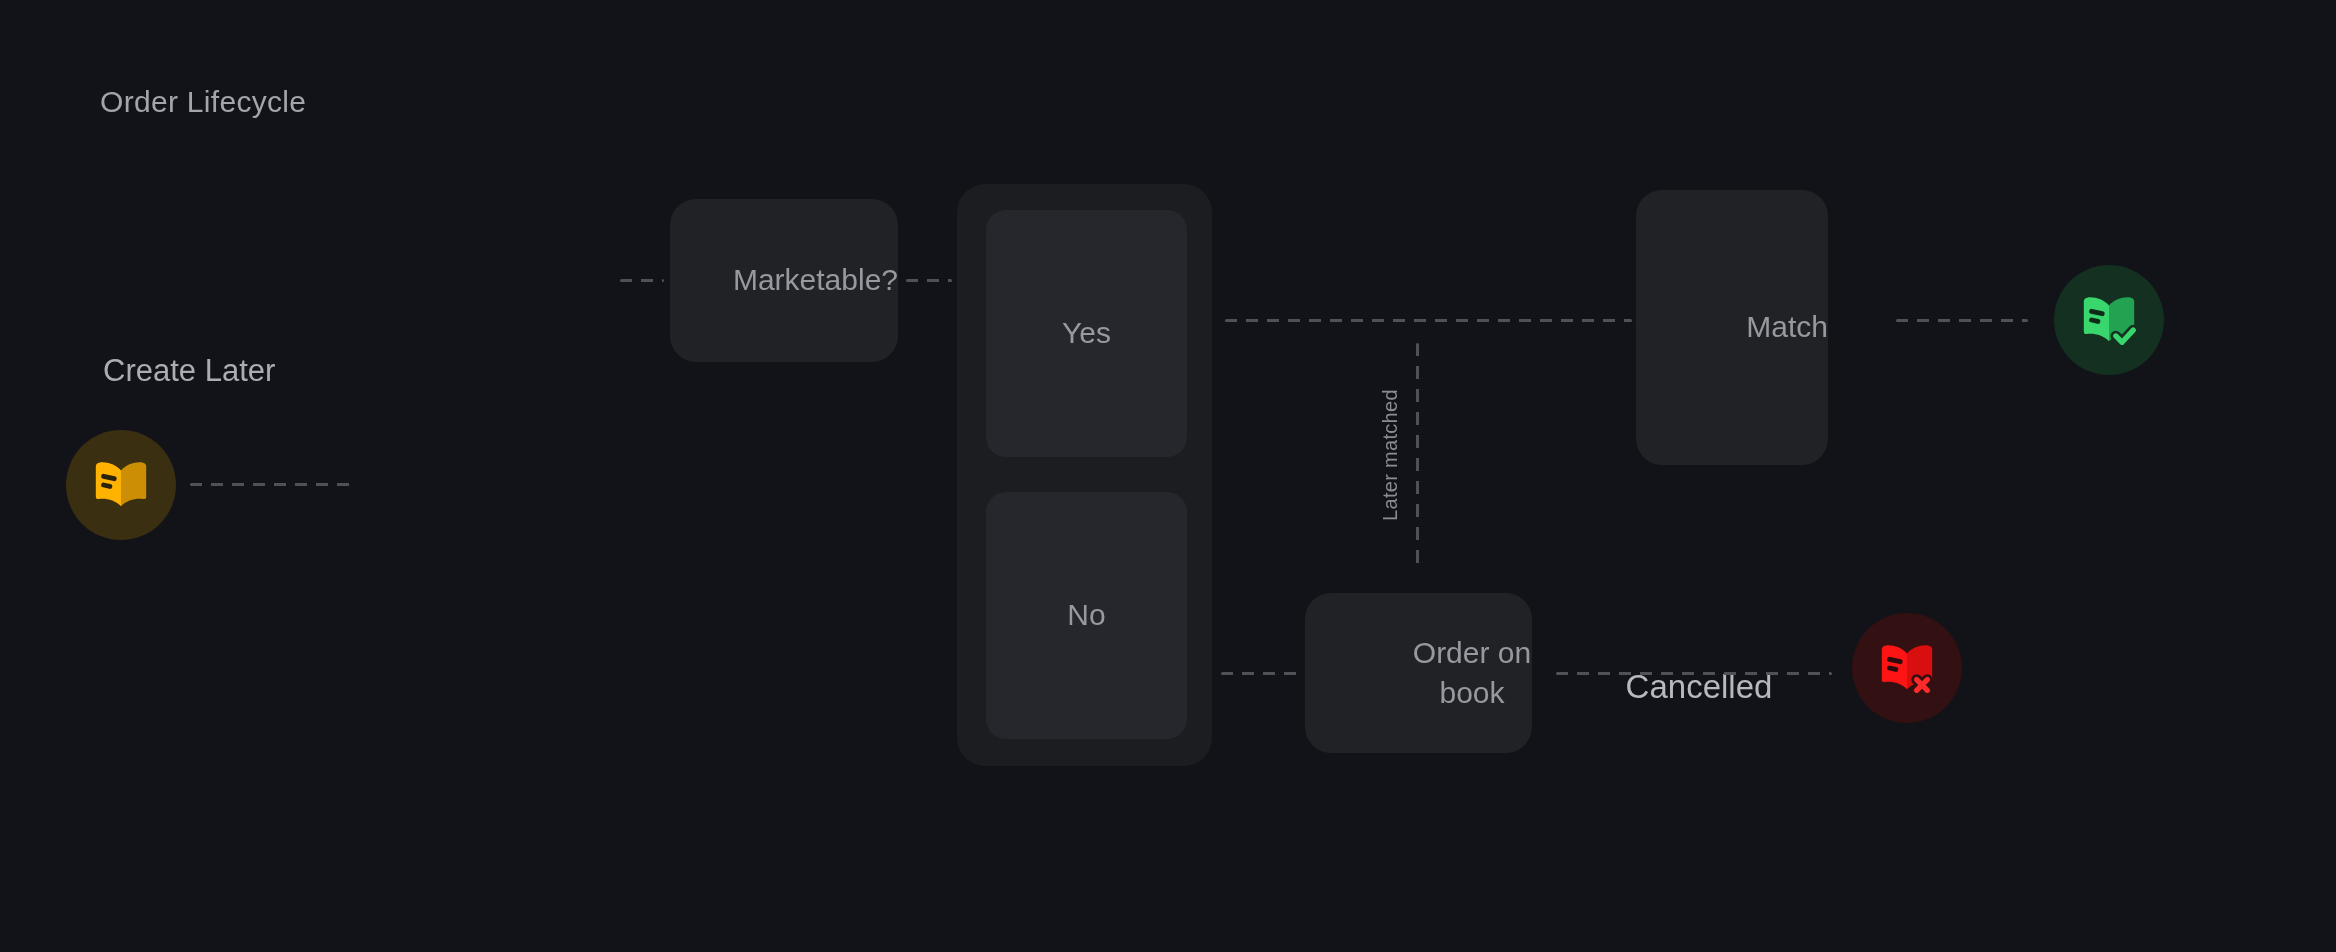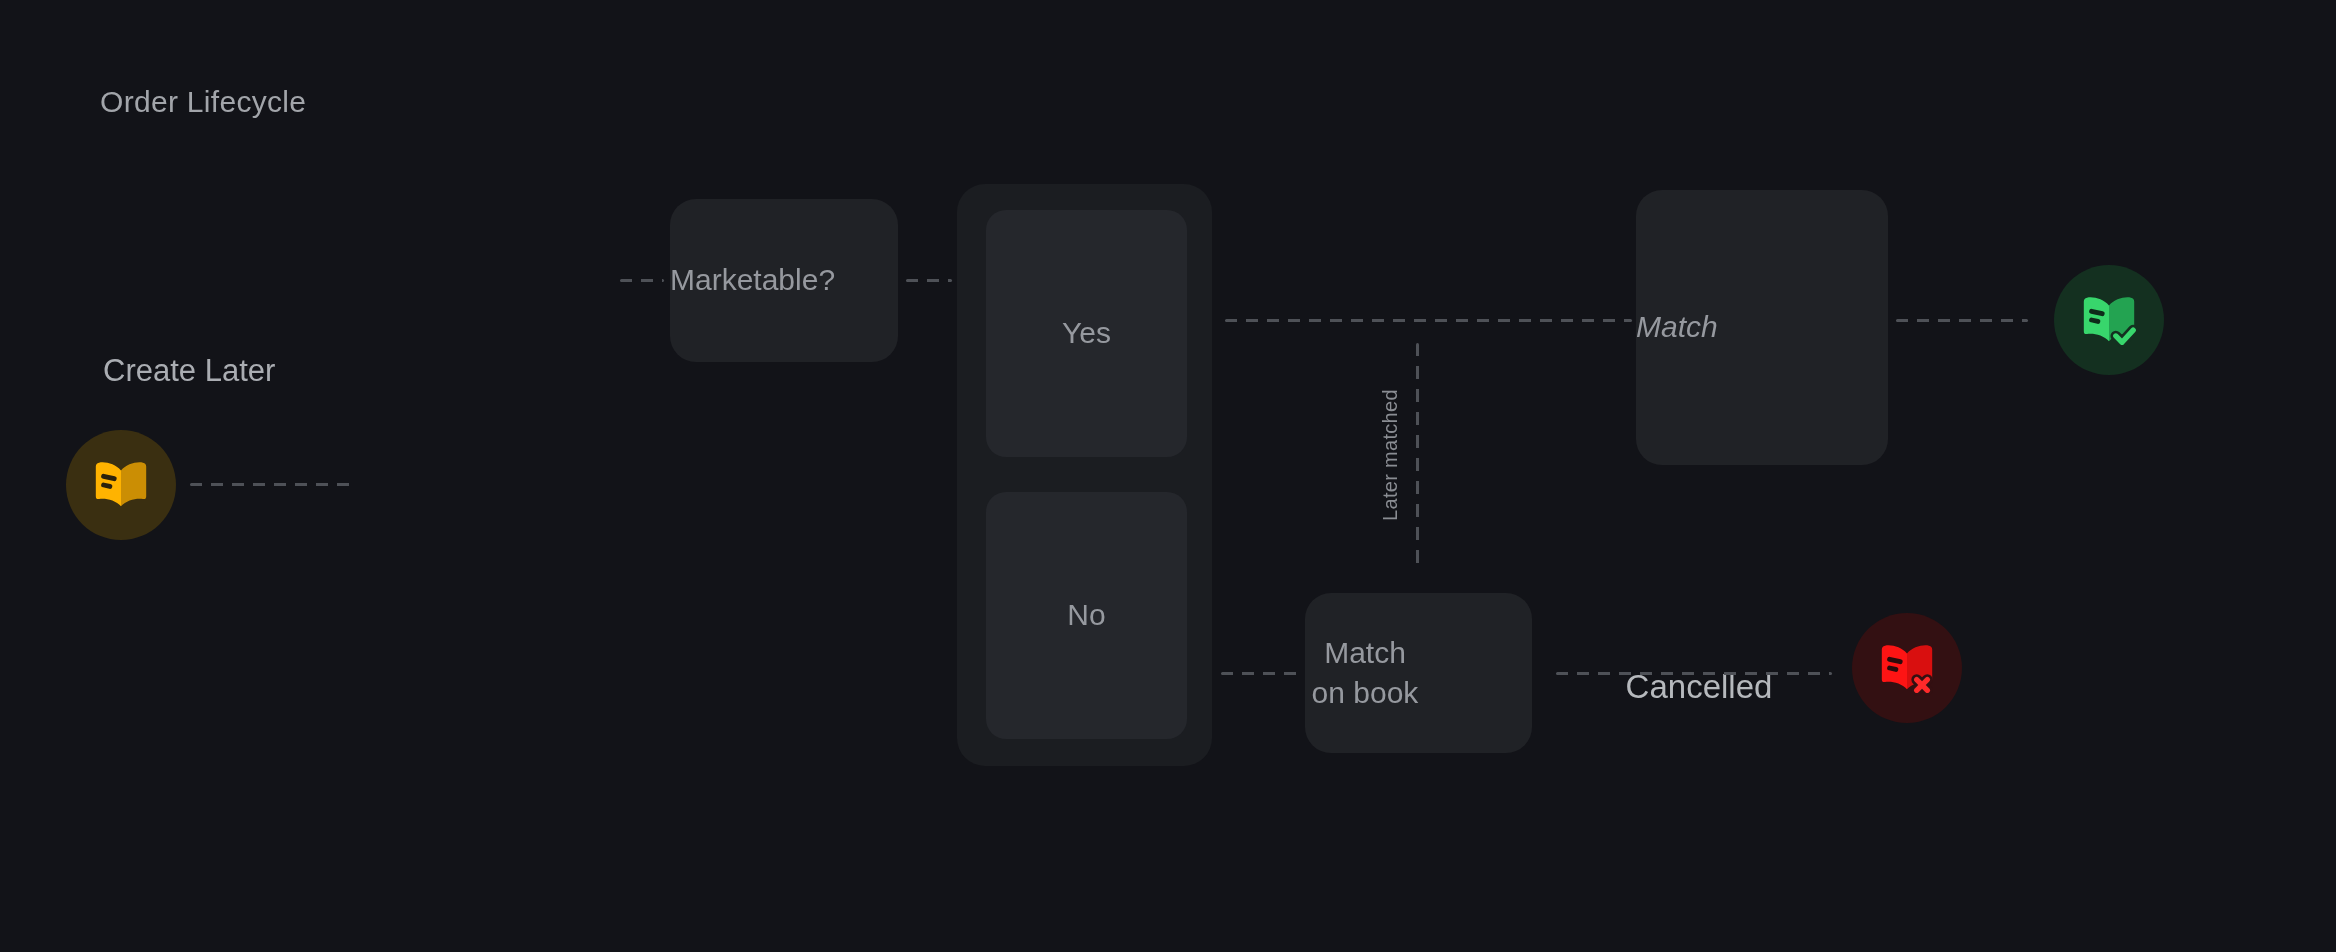--- a/index.html
+++ b/index.html
@@ -48,21 +48,21 @@
   .node {
     position: absolute;
     background: var(--node, #25272c);
     border-radius: 20px;
     display: flex; align-items: center; justify-content: center;
   }
   .box {
     position: absolute;
     background: var(--box, #202226);
     border-radius: 26px;
-    display: flex; align-items: center; justify-content: flex-start;
+    display: flex; align-items: center; justify-content: flex-end;
   }
   .node-label {
     font-size: 30px;
     line-height: 1.35;
     text-align: center;
     color: var(--text-node, #96999f);
   }
   .w126 { width: 126px; }
   .w120 { width: 120px; }
   .dash { position: absolute; }
@@ -140,41 +140,41 @@
     <div class="node" style="left:29px; top:308px; width:201px; height:247px;">
       <span class="node-label">No</span>
     </div>
   </div>
 
   <div class="dash h" style="left:1225px; top:319px; width:407px;"></div>
 
   <div class="dash v" style="left:1416px; top:343px; height:224px;"></div>
   <div class="rot" style="left:1390px; top:455px;">Later matched</div>
 
-  <div class="box" style="left:1636px; top:190px; width:252px; height:275px;font-style:italic;">
+  <div class="box" style="left:1636px; top:190px; width:192px; height:275px;">
     <span class="node-label">Match</span>
   </div>
 
   <div class="dash h" style="left:1896px; top:319px; width:132px;"></div>
 
   <div class="halo green" style="left:2054px; top:265px;">
     <svg viewBox="0 0 64 64" width="62" height="62" aria-hidden="true">
       <path class="pg-l" d="M32 17 C26.5 10.5 16 7.5 9.3 9 Q6 9.7 6 13 L6 43.5 Q6 47 9.3 46.4 C16 45.3 26.5 47.5 32 54 Z"></path>
       <path class="pg-r" d="M32 17 C37.5 10.5 48 7.5 54.7 9 Q58 9.7 58 13 L58 43.5 Q58 47 54.7 46.4 C48 45.3 37.5 47.5 32 54 Z"></path>
       <line class="ink" x1="14" y1="23" x2="25" y2="25.5" stroke-width="5"></line>
       <line class="ink" x1="14" y1="32" x2="20.5" y2="33.5" stroke-width="5"></line>
       <path class="badge-under" d="M39 48.5 L45.5 55 L57 42.5" stroke-width="11"></path>
       <path class="badge" d="M39 48.5 L45.5 55 L57 42.5" stroke-width="5.5"></path>
     </svg>
   </div>
 
   <div class="dash h" style="left:1221px; top:672px; width:78px;"></div>
 
   <div class="box" style="left:1305px; top:593px; width:227px; height:160px;">
-    <span class="node-label w120">Match on book</span>
+    <span class="node-label w120">Order on book</span>
   </div>
 
   <div class="cancelled" style="left:1699px; top:622px;margin-top:46px;">Cancelled</div>
 
   <div class="dash h" style="left:1556px; top:672px; width:276px;"></div>
 
   <div class="halo red" style="left:1852px; top:613px;">
     <svg viewBox="0 0 64 64" width="62" height="62" aria-hidden="true">
       <path class="pg-l" d="M32 17 C26.5 10.5 16 7.5 9.3 9 Q6 9.7 6 13 L6 43.5 Q6 47 9.3 46.4 C16 45.3 26.5 47.5 32 54 Z"></path>
       <path class="pg-r" d="M32 17 C37.5 10.5 48 7.5 54.7 9 Q58 9.7 58 13 L58 43.5 Q58 47 54.7 46.4 C48 45.3 37.5 47.5 32 54 Z"></path>

